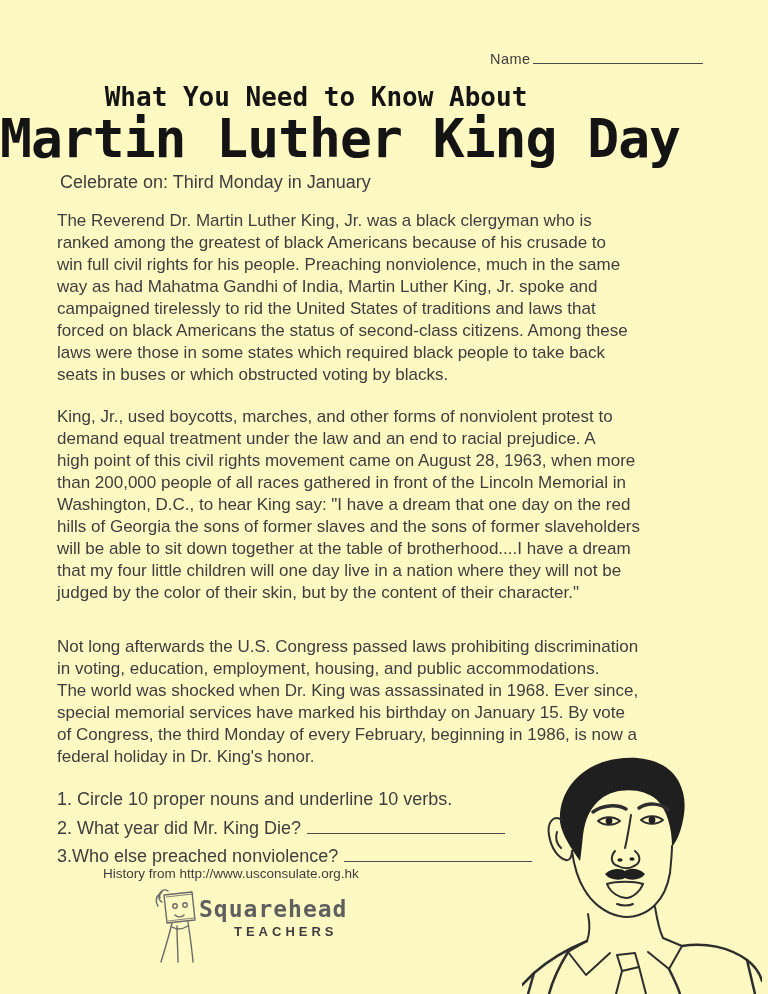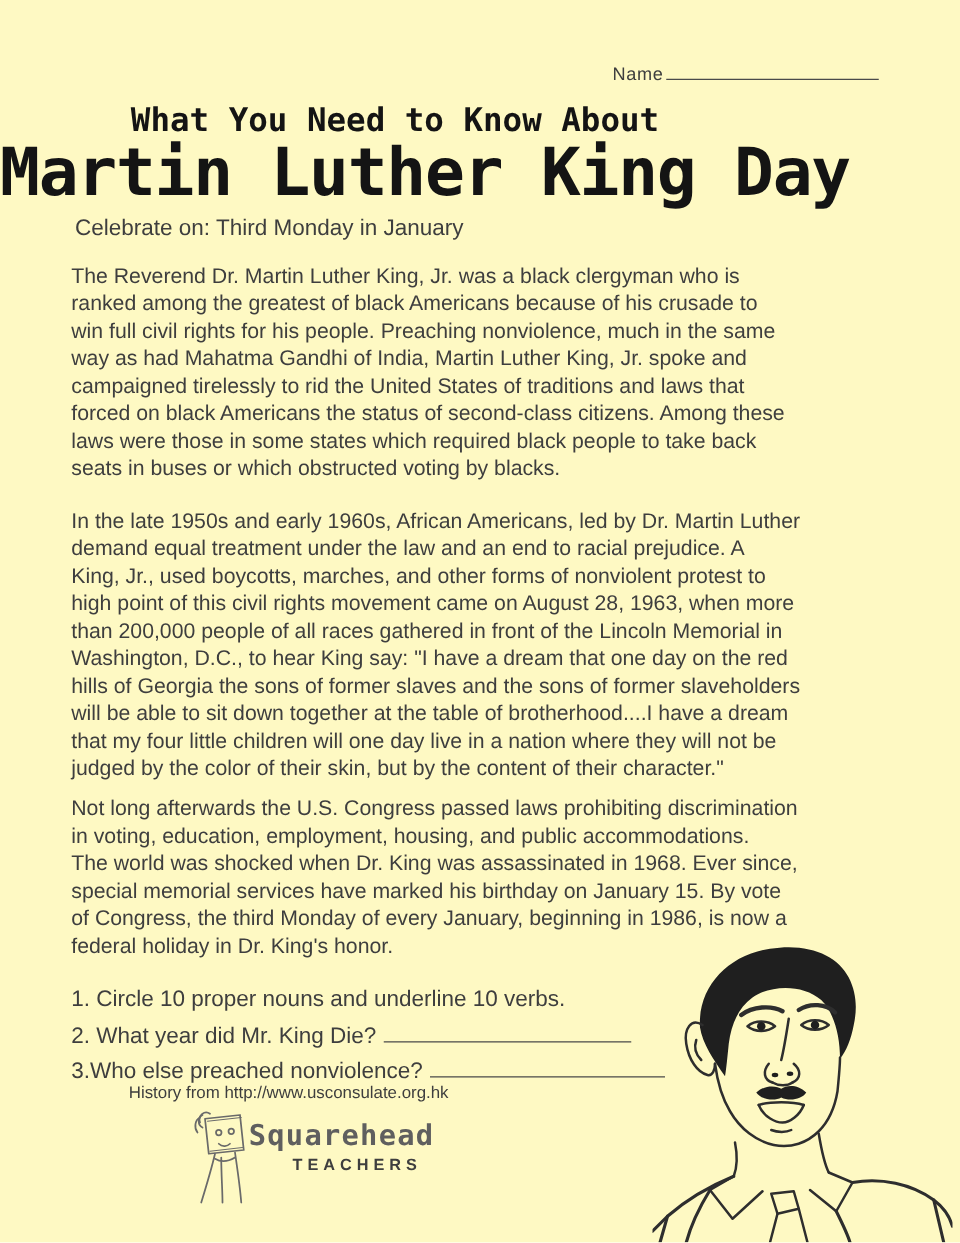--- a/index.html
+++ b/index.html
@@ -55,38 +55,37 @@
     <div class="line">ranked among the greatest of black Americans because of his crusade to</div>
     <div class="line">win full civil rights for his people. Preaching nonviolence, much in the same</div>
     <div class="line">way as had Mahatma Gandhi of India, Martin Luther King, Jr. spoke and</div>
     <div class="line">campaigned tirelessly to rid the United States of traditions and laws that</div>
     <div class="line">forced on black Americans the status of second-class citizens. Among these</div>
     <div class="line">laws were those in some states which required black people to take back</div>
     <div class="line">seats in buses or which obstructed voting by blacks.</div>
   </div>
 
   <div class="abs para p2">
-    <div class="line">In the late 1950s and early 1960s, African Americans, led by Dr. Martin Luther</div>
+    <div class="line">King, Jr., used boycotts, marches, and other forms of nonviolent protest to</div>
     <div class="line">demand equal treatment under the law and an end to racial prejudice. A</div>
-    <div class="line">King, Jr., used boycotts, marches, and other forms of nonviolent protest to</div>
     <div class="line">high point of this civil rights movement came on August 28, 1963, when more</div>
     <div class="line">than 200,000 people of all races gathered in front of the Lincoln Memorial in</div>
     <div class="line">Washington, D.C., to hear King say: "I have a dream that one day on the red</div>
     <div class="line">hills of Georgia the sons of former slaves and the sons of former slaveholders</div>
     <div class="line">will be able to sit down together at the table of brotherhood....I have a dream</div>
     <div class="line">that my four little children will one day live in a nation where they will not be</div>
     <div class="line">judged by the color of their skin, but by the content of their character."</div>
   </div>
 
   <div class="abs para p3">
     <div class="line">Not long afterwards the U.S. Congress passed laws prohibiting discrimination</div>
     <div class="line">in voting, education, employment, housing, and public accommodations.</div>
     <div class="line">The world was shocked when Dr. King was assassinated in 1968. Ever since,</div>
     <div class="line">special memorial services have marked his birthday on January 15. By vote</div>
-    <div class="line">of Congress, the third Monday of every January, beginning in 1986, is now a</div>
+    <div class="line">of Congress, the third Monday of every February, beginning in 1986, is now a</div>
     <div class="line">federal holiday in Dr. King's honor.</div>
   </div>
 
   <div class="abs questions">
     <div class="line">1. Circle 10 proper nouns and underline 10 verbs.</div>
     <div class="line"><span>2. What year did Mr. King Die?</span><span class="blank blank-q2"></span></div>
     <div class="line"><span>3.Who else preached nonviolence?</span><span class="blank blank-q3"></span></div>
   </div>
 
   <div class="abs source line">History from http://www.usconsulate.org.hk</div>

